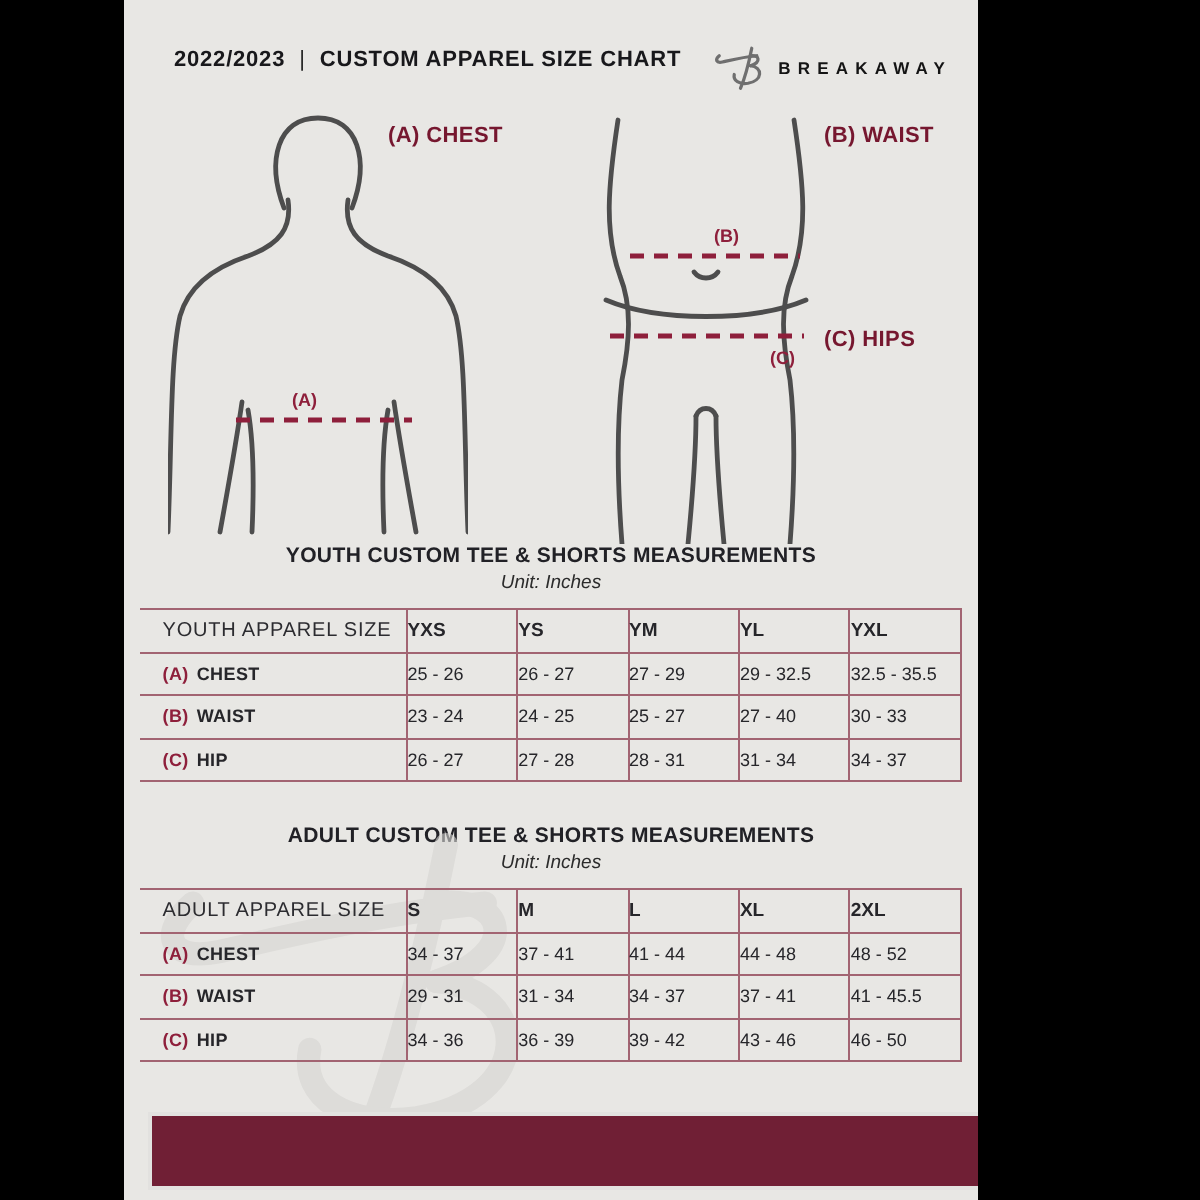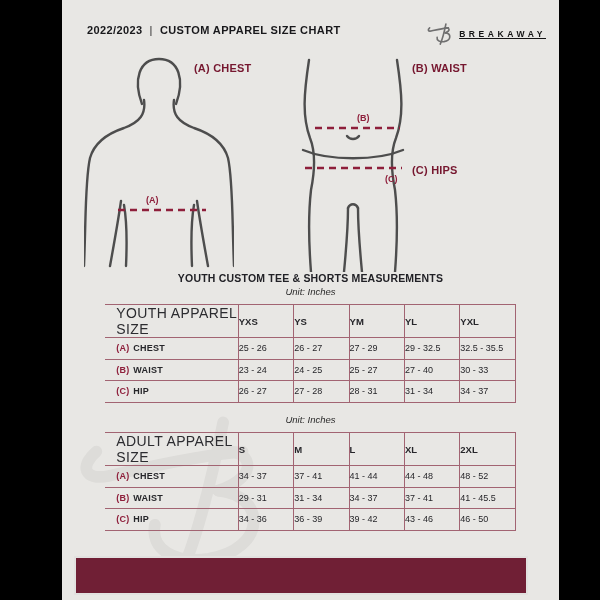--- a/index.html
+++ b/index.html
@@ -7,34 +7,34 @@
     width:600px; height:600px; position:relative;
     background:#000; overflow:hidden;
     font-family:"Liberation Sans", sans-serif;
     -webkit-font-smoothing:antialiased;
   }
   .letterbox { position:absolute; top:0; height:600px; background:#000; }
   .letterbox.left  { left:0;  width:62px; }
   .letterbox.right { left:537px; width:63px; }
 
   .page {
-    position:absolute; left:62px; top:0; width:497px; height:600px;
+    position:absolute; left:62px; top:0; width:427px; height:600px;
     background:#e8e7e4; overflow:hidden;
   }
 
   
   .hdr { position:absolute; top:20px; left:0; right:0; height:24px; }
   .hdr-title {
     position:absolute; left:25px; top:4px;
     font-size:11px; font-weight:800; letter-spacing:.4px; color:#18181b;
     white-space:nowrap;
   }
   .hdr-title .sep { margin:0 7px; font-weight:400; color:#2a2a2a; }
   .brand { position:absolute; right:13px; top:1px; display:flex; align-items:center; gap:7px; }
-  .brand-name { font-size:8.5px; font-weight:700; letter-spacing:3.6px; color:#141414;text-decoration:underline; }
+  .brand-name { font-size:8.5px; font-weight:700; letter-spacing:3.6px; color:#141414; }
 
   
   .fig { position:absolute; }
   .fig-torso { left:22px;  top:54px; }
   .fig-lower { left:235px; top:58px; }
   .meas { position:absolute; width:114px; }
   .meas-chest { left:132px; top:62px; }
   .meas-waist { left:350px; top:62px; }
   .meas-hips  { left:350px; top:164px; }
   .meas h3 { margin:0 0 6px 0; font-size:11px; font-weight:800; color:#76172f; letter-spacing:.2px; }
@@ -58,21 +58,21 @@
   .size-table col.cv { width:55.4px; }
   .size-table th, .size-table td {
     height:20.5px; padding:0; font-size:9px; color:#26262a;
     border-bottom:1.5px solid #a26472; border-right:1.5px solid #a26472;
     text-align:left; vertical-align:middle; background:transparent;
   }
   .size-table th { font-weight:700; font-size:9.5px; }
   .size-table th.lbl, .size-table td.lbl {
     text-align:left; padding-left:11px; letter-spacing:.4px;
   }
-  .size-table th.lbl { font-weight:500; font-size:14px; color:#2c2c30; }
+  .size-table th.lbl { font-weight:500; font-size:10px; color:#2c2c30; }
   .size-table td.lbl { letter-spacing:.2px; font-weight:600; }
   .pfx { color:#8e1f3b; font-weight:800; margin-right:4px; }
 
   
   .watermark { position:absolute; left:10px; top:398px; opacity:.6; z-index:1; pointer-events:none; }
 
   
   .footer-bar {
     position:absolute; left:12px; top:556px; width:450px; height:35px;
     background:#701f35; border:2px solid #e2e1df; z-index:3;
@@ -204,20 +204,21 @@
           <td>27 - 28</td>
           <td>28 - 31</td>
           <td>31 - 34</td>
           <td>34 - 37</td>
         </tr>
       </tbody>
     </table>
   </div>
 
   <div class="section adult">
+    <div class="sec-title">ADULT CUSTOM TEE &amp; SHORTS MEASUREMENTS</div>
     <div class="sec-unit">Unit: Inches</div>
     <table class="size-table">
       <colgroup>
           <col class="c0">
           <col class="cv">
           <col class="cv">
           <col class="cv">
           <col class="cv">
           <col class="cv">
         </colgroup>

